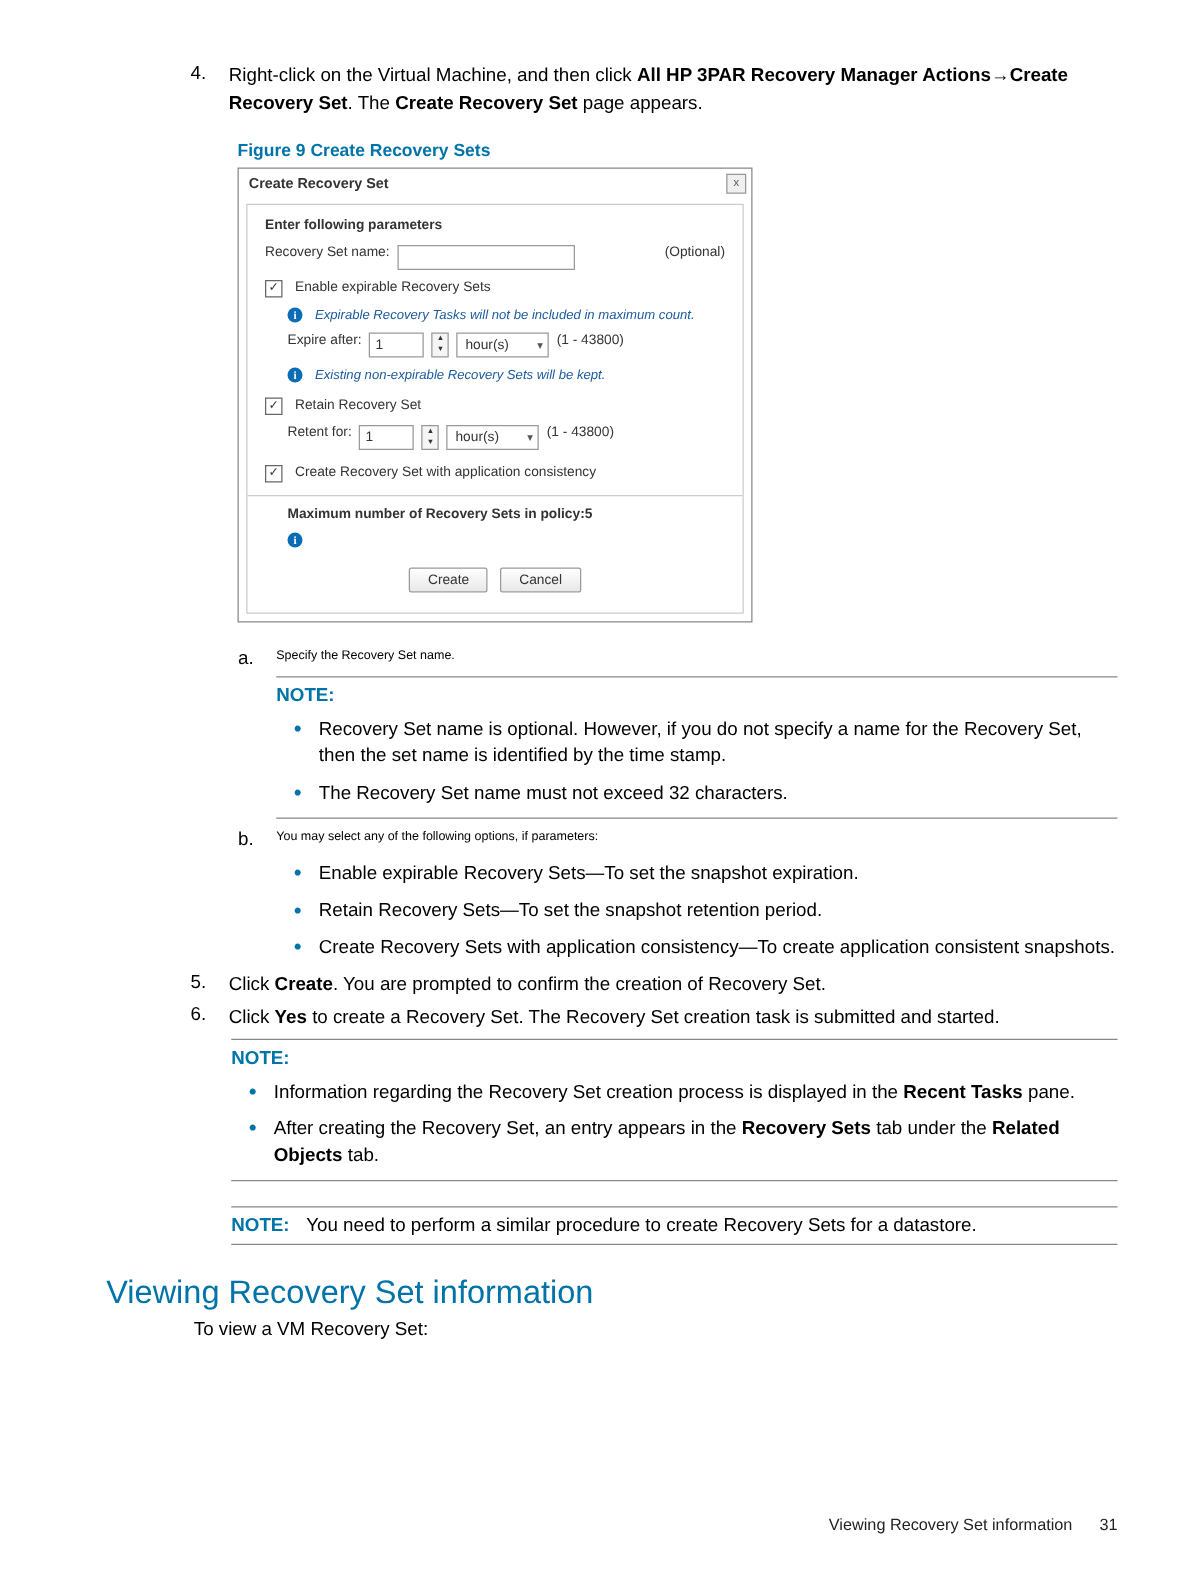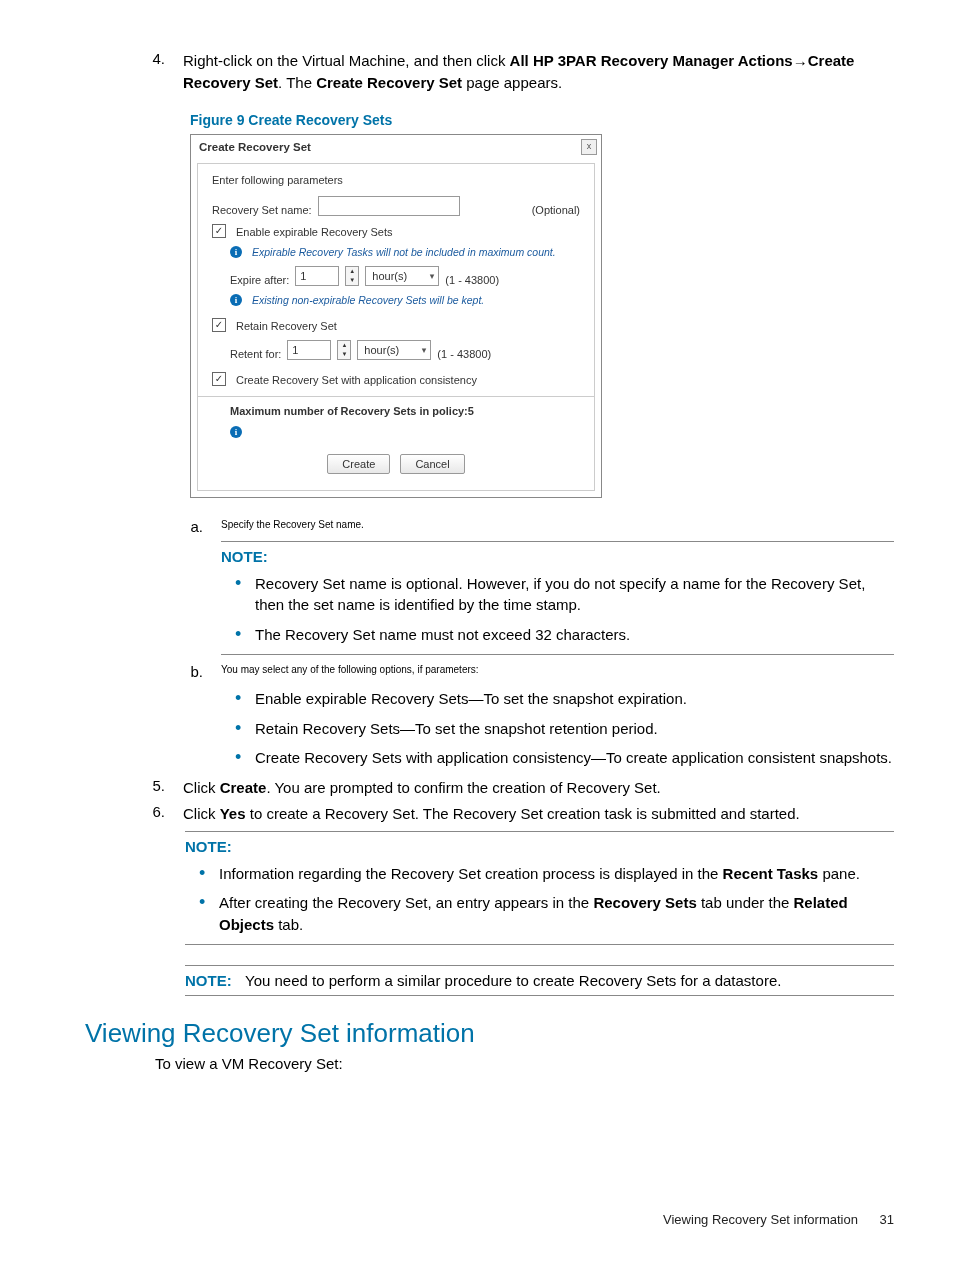--- a/index.html
+++ b/index.html
@@ -64,22 +64,22 @@
     font-size: 9px;
     text-align: center;
     line-height: 13px;
     color: #555;
   }
   .ss-inner {
     margin: 6px;
     border: 1px solid #ccc;
     padding: 10px 14px 16px 14px;
   }
-  .ss-heading { font-weight: normal; margin-bottom: 10px; font-size: 11px; }
-  .ss-row { margin: 8px 0; display: flex; align-items: flex-end; gap: 6px; }
+  .ss-heading { font-weight: bold; margin-bottom: 10px; font-size: 11px; }
+  .ss-row { margin: 8px 0; display: flex; align-items: flex-start; gap: 6px; }
   .ss-input {
     border: 1px solid #999;
     height: 18px;
     background: #fff;
   }
   .ss-cb {
     width: 12px; height: 12px;
     border: 1px solid #666;
     display: inline-flex;
     align-items: center; justify-content: center;

